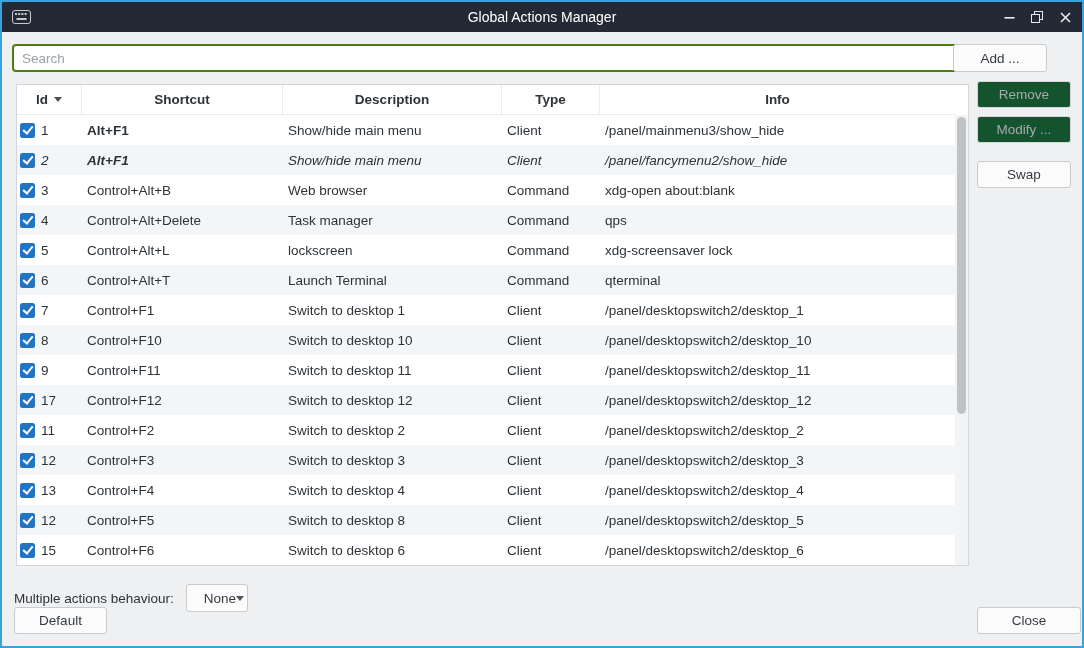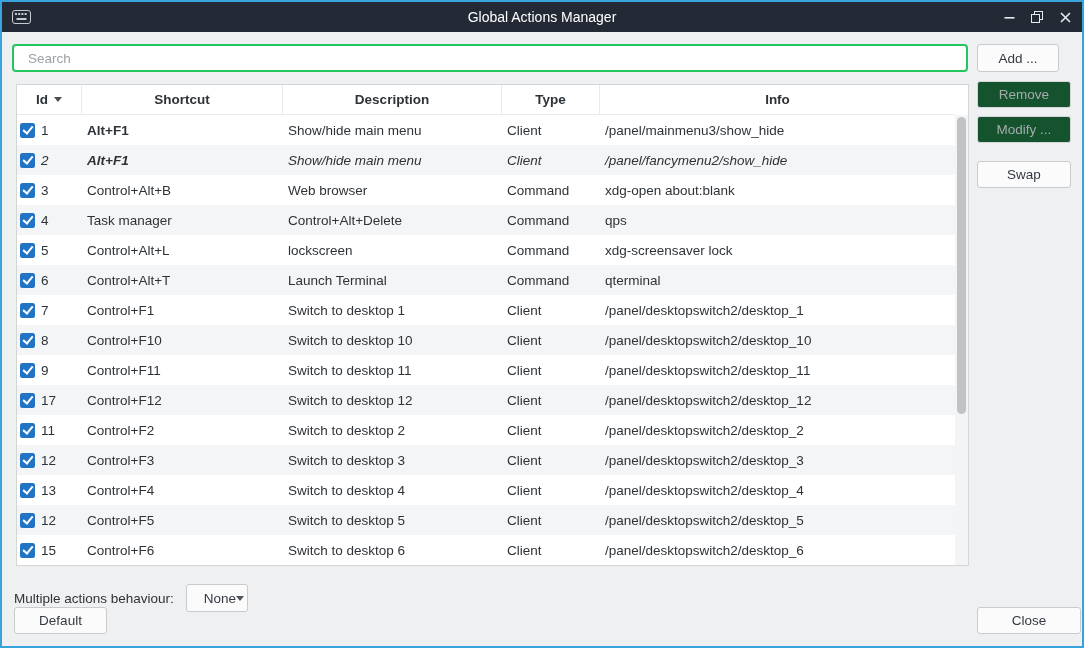--- a/index.html
+++ b/index.html
@@ -32,22 +32,22 @@
     position:absolute; height:27px;
     background:#fbfbfc; border:1px solid #c9cbcd; border-radius:3px;
     color:#343a40; font-size:13.5px; font-family:"Liberation Sans", sans-serif;
     display:flex; align-items:center; justify-content:center; cursor:pointer;
   }
   .btn.disabled { color:#a6aaad; background:#14532d; border-color:#d6d7d8; }
 
   
   .search {
     position:absolute; left:10px; top:42px; width:956px; height:28px;
-    border:2px solid #22c55e; border-radius:4px; background:#ffffff;
-    padding:0 14px; font-size:13.5px; color:#000000; outline:none;
+    border:2px solid #4d7c0f; border-radius:4px; background:#ffffff;
+    padding:0 8px; font-size:13.5px; color:#000000; outline:none;
     font-family:"Liberation Sans", sans-serif;
   }
   .search::placeholder { color:#9ba1a6; }
 
   
   .table {
     position:absolute; left:14px; top:82px; width:953px; height:482px;
     background:#ffffff; border:1px solid #d4d5d6;
   }
   .thead {
@@ -107,21 +107,21 @@
     display:flex; align-items:center; cursor:pointer;
     padding:0 17px; justify-content:space-between;
   }
   .dropdown-value { font-size:13.5px; color:#343a40; }
   .chevron {
     width:0; height:0;
     border-left:4px solid transparent; border-right:4px solid transparent;
     border-top:5px solid #50555b;
   }
 
-  .btn-add    { left:975px; top:42px;  width:82px; height:28px; }
+  .btn-add    { left:951px; top:42px;  width:94px; height:28px; }
   .btn-remove { left:975px; top:79px;  width:94px; }
   .btn-modify { left:975px; top:114px; width:94px; }
   .btn-swap   { left:975px; top:159px; width:94px; }
   .btn-default{ left:12px;  top:605px; width:93px; }
   .btn-close  { left:975px; top:605px; width:104px; }
 </style>
 </head>
 <body>
 
 <div class="window">
@@ -205,22 +205,22 @@
           <div class="cell shortcut">Control+Alt+B</div>
           <div class="cell desc">Web browser</div>
           <div class="cell type">Command</div>
           <div class="cell info">xdg-open about:blank</div>
         </div>
         <div class="trow alt">
           <div class="cell idcell">
             <span class="checkbox"></span>
             <span class="idtext">4</span>
           </div>
+          <div class="cell shortcut">Control+Alt+Delete</div>
           <div class="cell desc">Task manager</div>
-          <div class="cell shortcut">Control+Alt+Delete</div>
           <div class="cell type">Command</div>
           <div class="cell info">qps</div>
         </div>
         <div class="trow">
           <div class="cell idcell">
             <span class="checkbox"></span>
             <span class="idtext">5</span>
           </div>
           <div class="cell shortcut">Control+Alt+L</div>
           <div class="cell desc">lockscreen</div>
@@ -306,21 +306,21 @@
           <div class="cell desc">Switch to desktop 4</div>
           <div class="cell type">Client</div>
           <div class="cell info">/panel/desktopswitch2/desktop_4</div>
         </div>
         <div class="trow alt">
           <div class="cell idcell">
             <span class="checkbox"></span>
             <span class="idtext">12</span>
           </div>
           <div class="cell shortcut">Control+F5</div>
-          <div class="cell desc">Switch to desktop 5</div>
+          <div class="cell desc">Switch to desktop 8</div>
           <div class="cell type">Client</div>
           <div class="cell info">/panel/desktopswitch2/desktop_5</div>
         </div>
         <div class="trow">
           <div class="cell idcell">
             <span class="checkbox"></span>
             <span class="idtext">15</span>
           </div>
           <div class="cell shortcut">Control+F6</div>
           <div class="cell desc">Switch to desktop 6</div>

